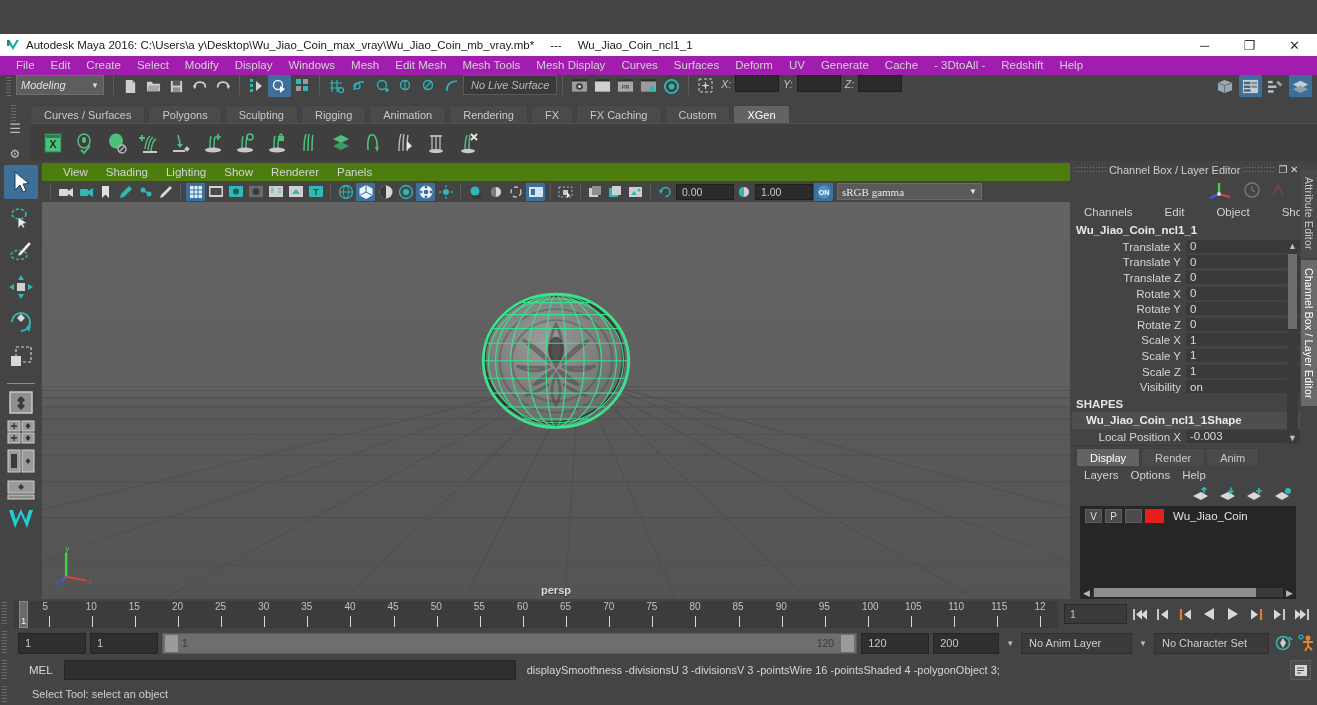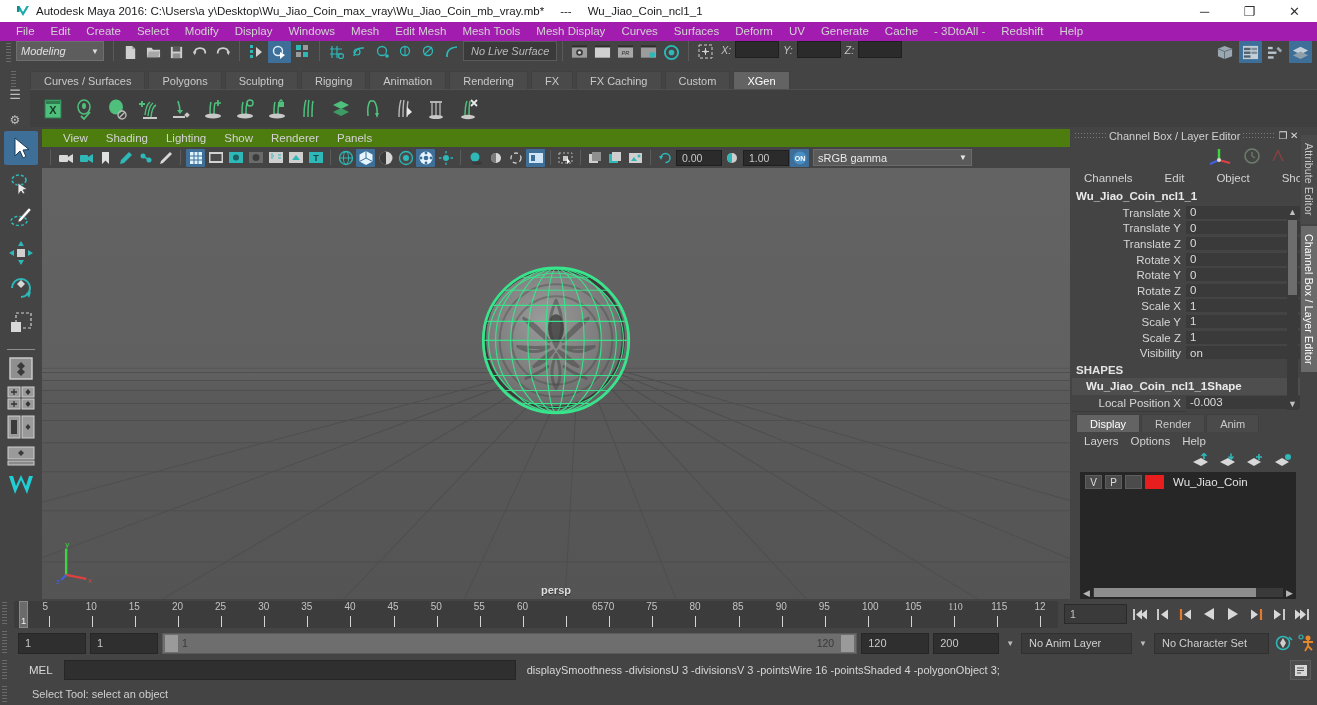--- a/index.html
+++ b/index.html
@@ -10,21 +10,21 @@
     font-size: 11px;
     color: #c8c8c8;
     overflow: hidden;
     -webkit-font-smoothing: antialiased;
   }
   .app { width: 1317px; height: 705px; display: flex; flex-direction: column; background: #444; position: relative; }
 
   
   .titlebar {
     height: 22px; background: #ffffff; display: flex; align-items: center;
-    color: #1a1a1a; font-size: 11.5px; flex: 0 0 22px; padding-left: 16px;
+    color: #1a1a1a; font-size: 11.5px; flex: 0 0 22px; padding-left: 6px; margin-top: 34px;
   }
   .title-logo { width: 14px; height: 14px; margin-right: 6px; position: relative; flex: 0 0 14px; }
   .title-logo svg { display: block; }
   .title-text { white-space: nowrap; overflow: hidden; }
   .title-sp { display: inline-block; width: 16px; }
   .title-btns { margin-left: auto; display: flex; height: 22px; }
   .title-btns div {
     width: 45px; height: 22px; display: flex; align-items: center; justify-content: center;
     color: #333; font-size: 13px;
   }
@@ -99,24 +99,24 @@
   .tool-sm { width: 30px; height: 26px; display: flex; align-items: center; justify-content: center; margin-bottom: 3px; }
 
   
   .viewport-col { flex: 1; display: flex; flex-direction: column; min-width: 0; padding: 2px 2px 0 0; }
   .vp-menubar { height: 18px; background: #4d7c0f; display: flex; align-items: center; padding-left: 12px; flex: 0 0 18px; }
   .vp-menubar span { padding: 0 9px; font-size: 11.5px; color: #d4d4d4; }
   .vp-toolbar { height: 21px; background: #444; display: flex; align-items: center; flex: 0 0 21px; padding-left: 4px; gap: 1px; }
   .vbtn { width: 19px; height: 18px; display: flex; align-items: center; justify-content: center; flex: 0 0 19px; }
   .vbtn.on { background: #3d6f99; border-radius: 1px; }
   .vsep { width: 1px; height: 15px; background: #5c5c5c; margin: 0 4px; flex: 0 0 1px; }
-  .vnum { width: 46px; height: 16px; background: #2b2b2b; border: 1px solid #1f1f1f; color: #c8c8c8;
+  .vnum { width: 58px; height: 16px; background: #2b2b2b; border: 1px solid #1f1f1f; color: #c8c8c8;
           font-size: 10.5px; display: flex; align-items: center; padding-left: 5px; }
-  .gammasel { width: 159px; height: 17px; background: #5a5a5a; border: 1px solid #6b6b6b;
-              display: flex; align-items: center; padding: 0 4px; font-size: 11px; color: #e8e8e8; margin-left: 3px; }
+  .gammasel { width: 145px; height: 17px; background: #5a5a5a; border: 1px solid #6b6b6b;
+              display: flex; align-items: center; padding: 0 4px; font-size: 11px; color: #e8e8e8; margin-left: 3px; font-family: Liberation Serif, serif; }
   .gammasel .caret { margin-left: auto; font-size: 8px; }
   .viewport { flex: 1; position: relative; overflow: hidden; background: #5d5d5d; min-height: 0; }
   .vp-label { position: absolute; left: 50%; transform: translateX(-50%); bottom: 3px;
               color: #dddddd; font-size: 11px; font-weight: bold; text-shadow: 0 1px 1px #333; }
 
   
   .rightpanel { width: 228px; flex: 0 0 228px; background: #444444; display: flex; flex-direction: column; }
   .panel-title { height: 17px; display: flex; align-items: center; font-size: 11px; color: #cfcfcf; flex: 0 0 17px; }
   .dots { width: 38px; height: 9px; margin: 0 3px;
     background-image: repeating-linear-gradient(to right, #787878 0 1px, transparent 1px 3px),
@@ -1126,39 +1126,39 @@
         <div class="tick-lbl" style="left: 330.375px;">40</div>
         <div class="tick-mk" style="left: 336.375px;"></div>
         <div class="tick-lbl" style="left: 373.5px;">45</div>
         <div class="tick-mk" style="left: 379.5px;"></div>
         <div class="tick-lbl" style="left: 416.625px;">50</div>
         <div class="tick-mk" style="left: 422.625px;"></div>
         <div class="tick-lbl" style="left: 459.75px;">55</div>
         <div class="tick-mk" style="left: 465.75px;"></div>
         <div class="tick-lbl" style="left: 502.875px;">60</div>
         <div class="tick-mk" style="left: 508.875px;"></div>
-        <div class="tick-lbl" style="left: 578px;">65</div>
+        <div class="tick-lbl" style="left: 546px;">65</div>
         <div class="tick-mk" style="left: 552px;"></div>
         <div class="tick-lbl" style="left: 589.125px;">70</div>
         <div class="tick-mk" style="left: 595.125px;"></div>
         <div class="tick-lbl" style="left: 632.25px;">75</div>
         <div class="tick-mk" style="left: 638.25px;"></div>
         <div class="tick-lbl" style="left: 675.375px;">80</div>
         <div class="tick-mk" style="left: 681.375px;"></div>
         <div class="tick-lbl" style="left: 718.5px;">85</div>
         <div class="tick-mk" style="left: 724.5px;"></div>
         <div class="tick-lbl" style="left: 761.625px;">90</div>
         <div class="tick-mk" style="left: 767.625px;"></div>
         <div class="tick-lbl" style="left: 804.75px;">95</div>
         <div class="tick-mk" style="left: 810.75px;"></div>
         <div class="tick-lbl" style="left: 847.875px;">100</div>
         <div class="tick-mk" style="left: 853.875px;"></div>
         <div class="tick-lbl" style="left: 891px;">105</div>
         <div class="tick-mk" style="left: 897px;"></div>
-        <div class="tick-lbl" style="left: 934.125px; font-family: Liberation Serif, serif;">110</div>
+        <div class="tick-lbl" style="left: 934.125px;">110</div>
         <div class="tick-mk" style="left: 940.125px;"></div>
         <div class="tick-lbl" style="left: 977.25px;">115</div>
         <div class="tick-mk" style="left: 983.25px;"></div>
         <div class="tick-lbl" style="left: 1020.38px;">12</div>
         <div class="tick-mk" style="left: 1026.38px;"></div>
       </div>
     <div class="ts-right">
       <div class="curfld">1</div>
       <div class="pbtn">
         <svg width="17" height="13" viewBox="0 0 17 13">

